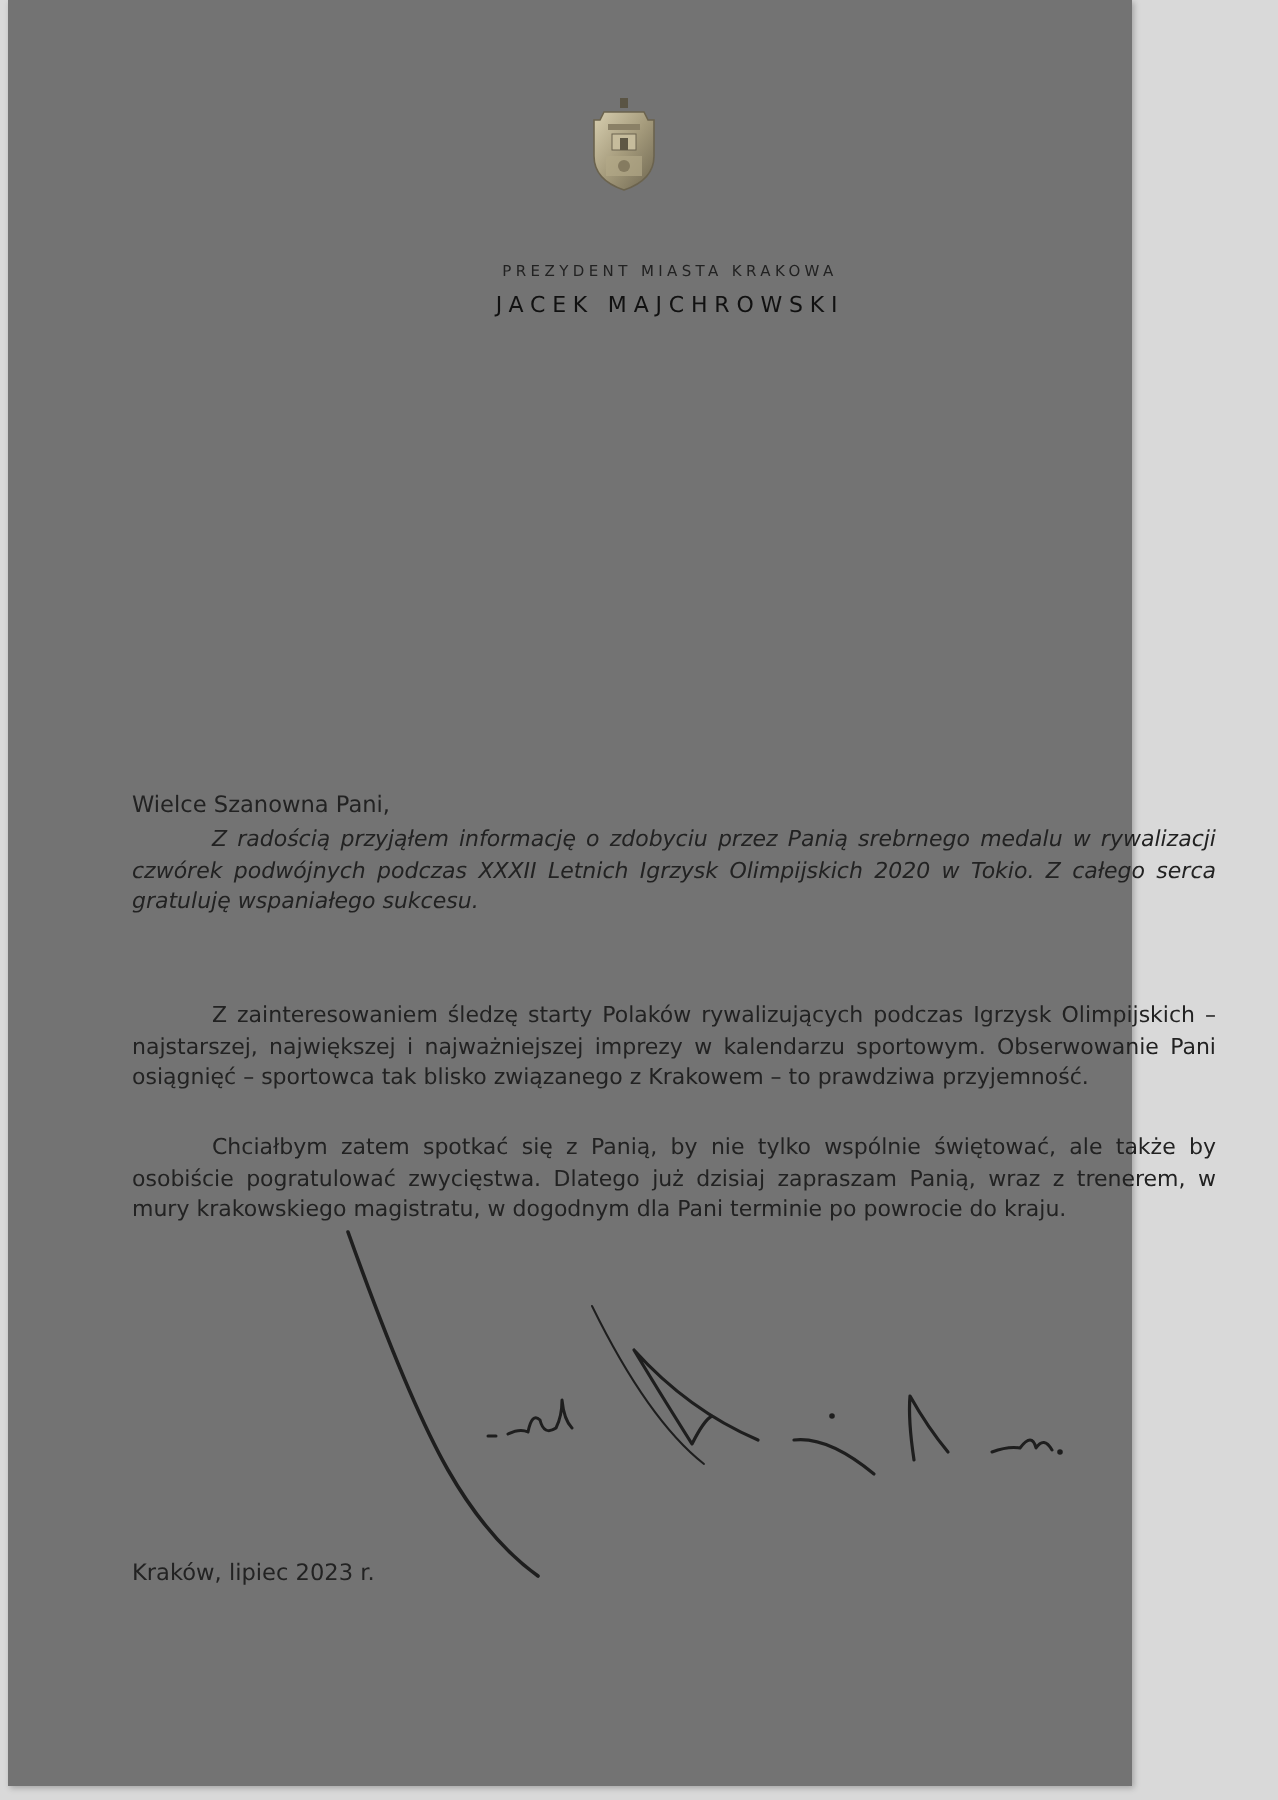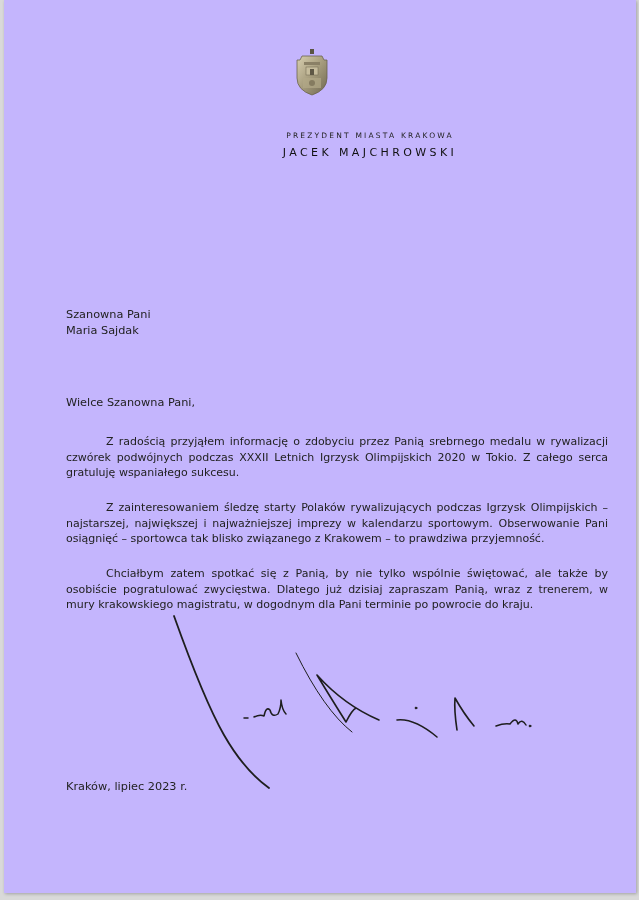--- a/index.html
+++ b/index.html
@@ -3,42 +3,42 @@
   <meta charset="utf-8">
   <style>
     html, body { margin: 0; padding: 0; }
     body {
       width: 639px; height: 900px; overflow: hidden;
       background: #d9d9d9;
       font-family: "DejaVu Sans", sans-serif;
       position: relative;
     }
     .page {
-      position: absolute; left: 4px; top: 0; width: 632px; height: 893px;
-      background: #c4b5fd;
+      position: absolute; left: 4px; top: 0; width: 562px; height: 893px;
+      background: #737373;
       box-shadow: 1px 1px 3px rgba(0,0,0,0.25);
     }
     .crest { position: absolute; left: 290px; top: 48px; width: 36px; height: 48px; }
     .hdr-title {
       position: absolute; left: 0; width: 100%; text-align: center;
       top: 131px; font-size: 7.5px; letter-spacing: 2.2px; color: #222;
       padding-left: 100px; box-sizing: border-box;
     }
     .hdr-name {
       position: absolute; left: 0; width: 100%; text-align: center;
       top: 146px; font-size: 11px; letter-spacing: 3.4px; color: #111;
       padding-left: 100px; box-sizing: border-box;
     }
     .addr { position: absolute; left: 62px; top: 307px; font-size: 11.3px; line-height: 16px; color: #222; }
     .salut { position: absolute; left: 62px; top: 396px; font-size: 11.3px; color: #222; }
     .para {
       position: absolute; left: 62px; width: 542px; font-size: 11px; line-height: 15.5px;
       color: #222; text-align: justify; text-indent: 40px; margin: 0;
     }
-    .p1 { top: 434px; }
+    .p1 { top: 412px; font-style: italic; }
     .p2 { top: 500px; }
     .p3 { top: 566px; }
     .signature { position: absolute; left: 150px; top: 610px; width: 400px; height: 180px; }
     .place-date { position: absolute; left: 62px; top: 780px; font-size: 11.3px; color: #222; }
   </style>
 </head>
 <body>
 
 <div class="page">
 
@@ -55,24 +55,20 @@
     <rect x="10" y="14" width="16" height="3" fill="#8a8066"></rect>
     <rect x="12" y="19" width="12" height="8" fill="#c6bc9c" stroke="#6b634e" stroke-width="0.5"></rect>
     <rect x="16" y="21" width="4" height="6" fill="#5e5745"></rect>
     <rect x="9" y="30" width="18" height="10" fill="#b2a887" opacity="0.7"></rect>
     <circle cx="18" cy="35" r="3" fill="#857b60"></circle>
   </svg>
 
   <div class="hdr-title">PREZYDENT MIASTA KRAKOWA</div>
   <div class="hdr-name">JACEK MAJCHROWSKI</div>
 
-  <div class="addr">
-    <div>Szanowna Pani</div>
-    <div>Maria Sajdak</div>
-  </div>
 
   <div class="salut">Wielce Szanowna Pani,</div>
 
   <p class="para p1">Z radością przyjąłem informację o zdobyciu przez Panią srebrnego medalu w rywalizacji czwórek podwójnych podczas XXXII Letnich Igrzysk Olimpijskich 2020 w Tokio. Z całego serca gratuluję wspaniałego sukcesu.</p>
   <p class="para p2">Z zainteresowaniem śledzę starty Polaków rywalizujących podczas Igrzysk Olimpijskich – najstarszej, największej i najważniejszej imprezy w kalendarzu sportowym. Obserwowanie Pani osiągnięć – sportowca tak blisko związanego z Krakowem – to prawdziwa przyjemność.</p>
   <p class="para p3">Chciałbym zatem spotkać się z Panią, by nie tylko wspólnie świętować, ale także by osobiście pogratulować zwycięstwa. Dlatego już dzisiaj zapraszam Panią, wraz z trenerem, w mury krakowskiego magistratu, w dogodnym dla Pani terminie po powrocie do kraju.</p>
 
   <svg class="signature" viewBox="0 0 400 180" fill="none" stroke="#1e1e1e" stroke-linecap="round" stroke-linejoin="round">
     <path d="M20 6 Q50 90 70 125 Q90 160 115 178" stroke-width="1.8"></path>
     <path d="M90 108 L94 108 M100 107 Q106 104 110 106 Q112 96 116 100 Q118 108 124 104 Q127 98 127 90 Q128 100 132 104" stroke-width="1.5"></path>

